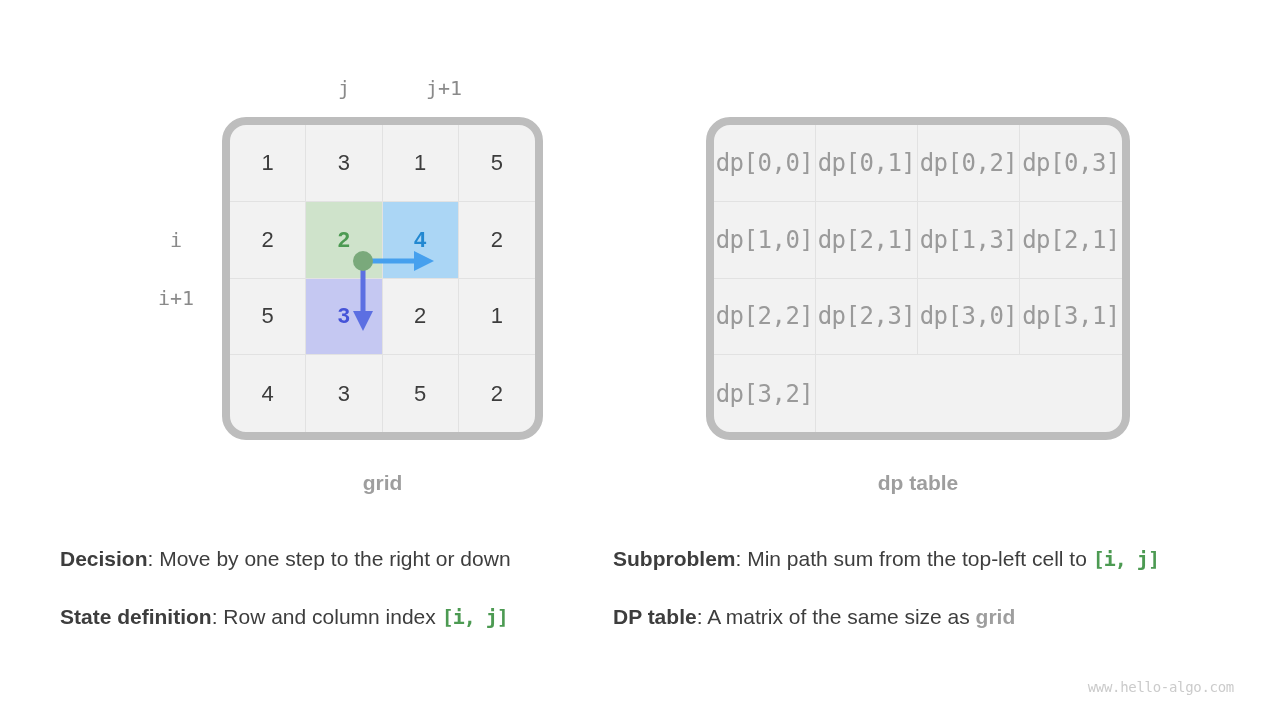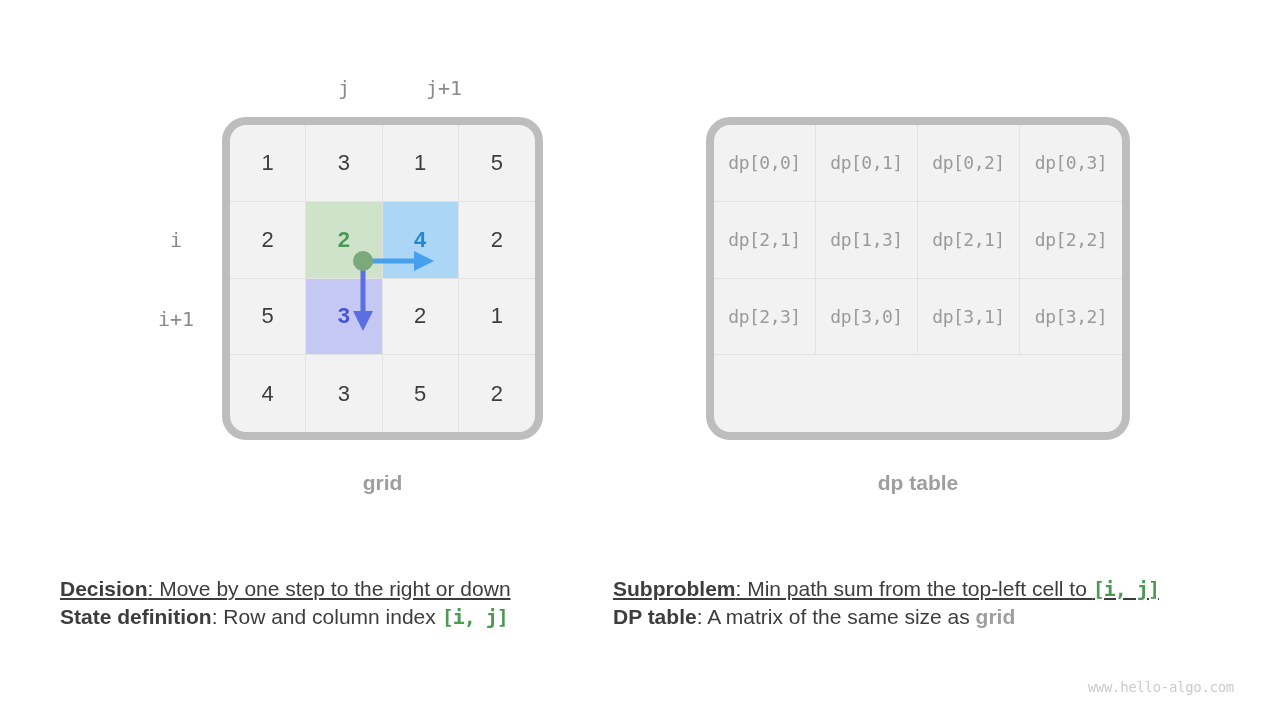--- a/index.html
+++ b/index.html
@@ -19,36 +19,36 @@
   .grid-box { left:222px; width:321px; }
   .dp-box   { left:706px; width:424px; }
   .cell {
     display:flex; align-items:center; justify-content:center;
     border-right:1px solid var(--cell-line); border-bottom:1px solid var(--cell-line);
     font-size:22px; color:var(--text-dark);
   }
   .cell:nth-child(4n) { border-right:none; }
   .cell:nth-child(n+13) { border-bottom:none; }
   .dp-box .cell {
-    font-family:"DejaVu Sans Mono", monospace; font-size:18px; color:var(--dp-text);
+    font-family:"DejaVu Sans Mono", monospace; font-size:24px; color:var(--dp-text);
     letter-spacing:-0.5px;
   }
   .hl-green  { background:var(--green-bg);  color:var(--green-text);  font-weight:bold; }
   .hl-blue   { background:var(--blue-bg);   color:var(--blue-text);   font-weight:bold; }
   .hl-purple { background:var(--purple-bg); color:var(--purple-text); font-weight:bold; }
 
   
   .mono-label {
     position:absolute; font-family:"DejaVu Sans Mono", monospace; font-size:20px;
     color:var(--label-gray); line-height:26px; transform:translateX(-50%); white-space:nowrap;
   }
   .col-j  { left:344px; top:75px; }
   .col-j1 { left:420px; top:75px;margin-left:24px; }
   .row-i  { left:176px; top:227px; }
-  .row-i1 { left:176px; top:306px; }
+  .row-i1 { left:176px; top:285px; }
 
   
   .caption {
     position:absolute; top:471px; text-align:center; font-weight:bold;
     font-size:21px; color:var(--caption-gray);
   }
   .grid-caption { left:222px; width:321px; }
   .dp-caption   { left:706px; width:424px; }
 
   
@@ -59,21 +59,21 @@
     position:absolute; font-size:21px; color:var(--text-dark); line-height:26px; white-space:nowrap;
   }
   .note b { color:var(--text-dark); }
   .note .code-green {
     font-family:"DejaVu Sans Mono", monospace; font-weight:bold; color:var(--green-text);
     font-size:20px; letter-spacing:-1px;
   }
   .note .gray-bold { font-weight:bold; color:var(--caption-gray); }
   .n-left  { left:60px; }
   .n-right { left:613px; }
-  .n-row1  { top:576px;text-decoration:underline; }
+  .n-row1  { top:546px; }
   .n-row2  { top:604px; }
 
   
   .watermark {
     position:absolute; top:679px; right:46px;
     font-family:"DejaVu Sans Mono", monospace; font-size:14px; letter-spacing:-0.3px;
     color:var(--watermark-gray);
     text-align:center;
   }
 </style>
@@ -114,20 +114,21 @@
     <circle cx="141" cy="144" r="10" style="fill:var(--dot-green)"></circle>
   </svg>
 
   <div class="caption grid-caption">grid</div>
 
   <div class="box dp-box">
     <div class="cell">dp[0,0]</div>
     <div class="cell">dp[0,1]</div>
     <div class="cell">dp[0,2]</div>
     <div class="cell">dp[0,3]</div>
+    <div class="cell">dp[1,0]</div>
     <div class="cell">dp[2,1]</div>
     <div class="cell">dp[1,3]</div>
     <div class="cell">dp[2,1]</div>
     <div class="cell">dp[2,2]</div>
     <div class="cell">dp[2,3]</div>
     <div class="cell">dp[3,0]</div>
     <div class="cell">dp[3,1]</div>
     <div class="cell">dp[3,2]</div>
   </div>
 

